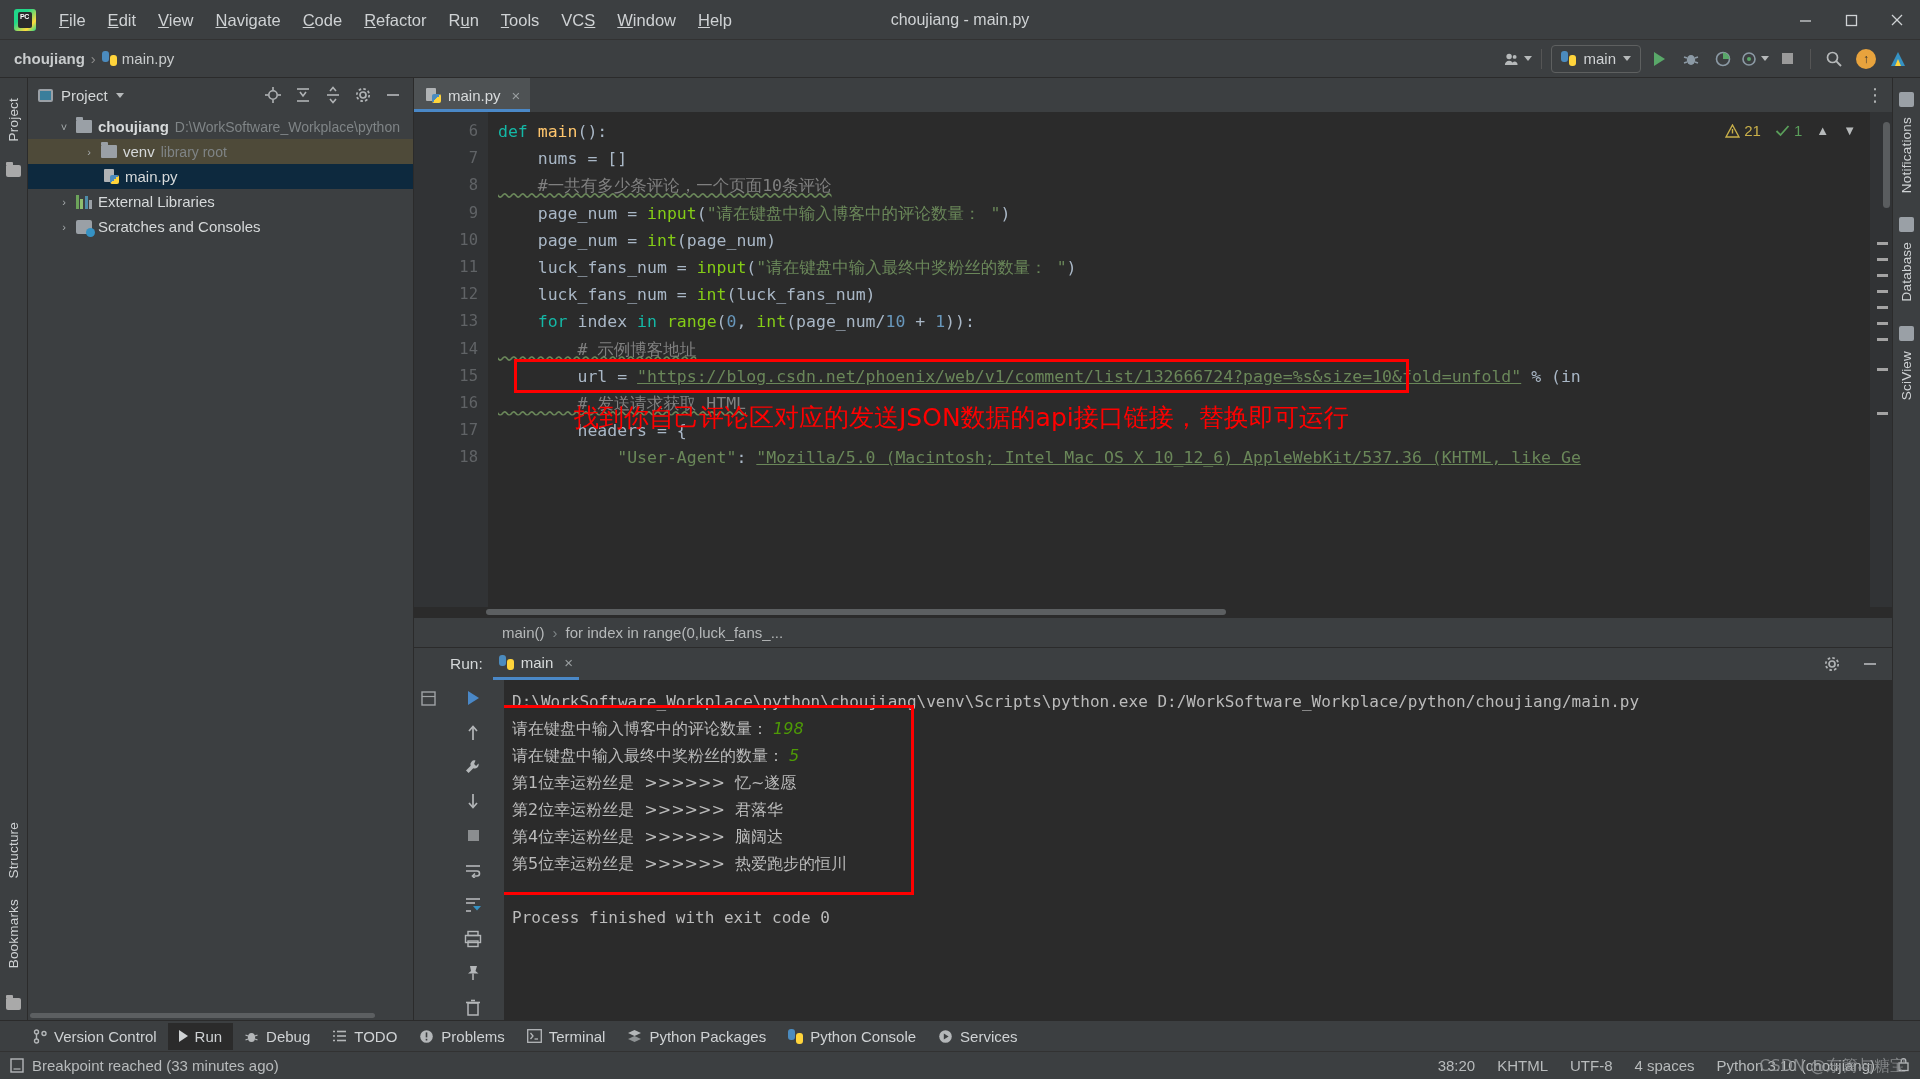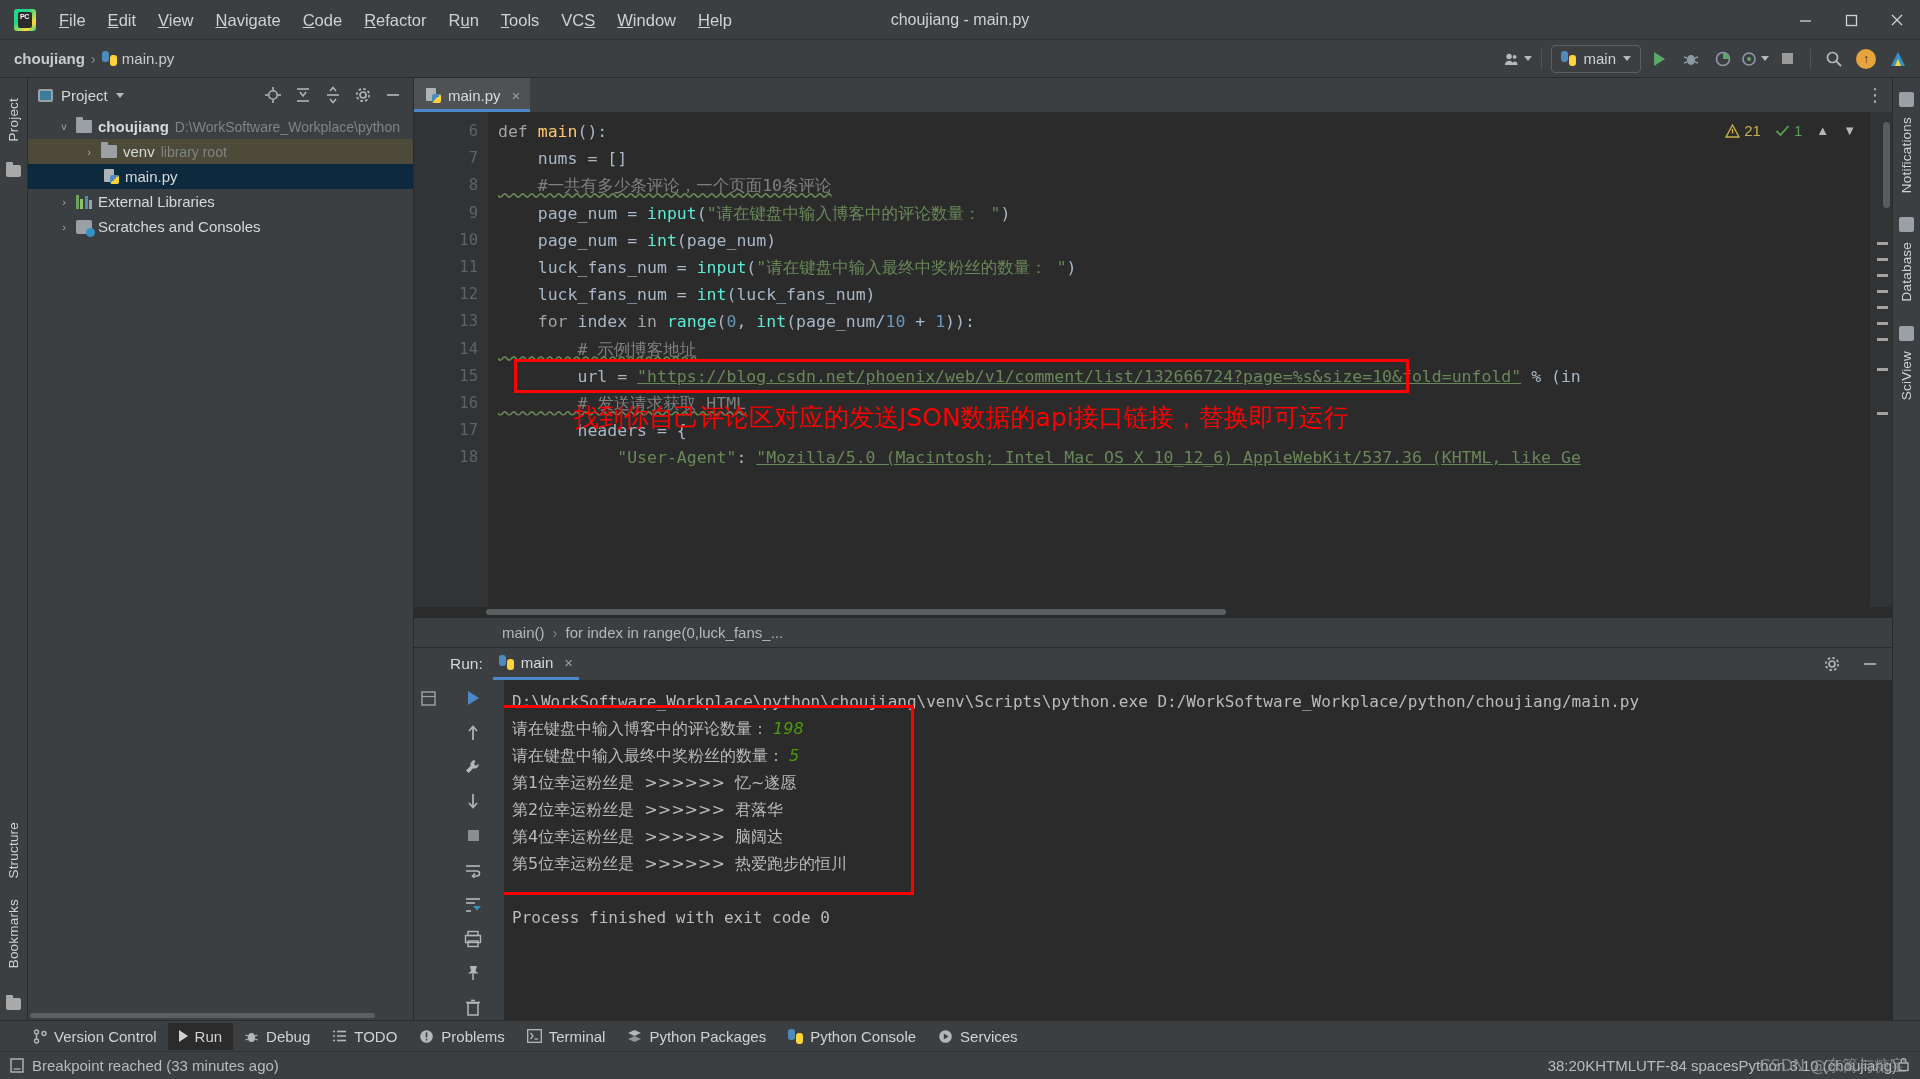--- a/index.html
+++ b/index.html
@@ -147,23 +147,23 @@
     font-family: "DejaVu Sans Mono", monospace; font-size: 15.5px; color: #606366;
     text-align: right; position: relative;
   }
   .gutter .ln { height: 27.2px; line-height: 27.2px; padding-right: 10px; position: relative; }
   .code-area {
     flex: 1 1 auto; position: relative; overflow: hidden; padding-top: 6px;
     font-family: "DejaVu Sans Mono", monospace; font-size: 16.5px; white-space: pre;
     background: #2b2b2b;
   }
   .code-line { height: 27.2px; line-height: 27.2px; padding-left: 10px; color: #a9b7c6; }
-  .kw { color: #a3a3a3; }
+  .kw { color: #14b8a6; }
   .fn { color: #ffc66d; }
-  .bi { color: #5eead4; text-align: center; }
+  .bi { color: #84cc16; text-align: center; }
   .num { color: #6897bb; }
   .str { color: #6a8759; }
   .cmt { color: #808080; }
   .punc { color: #a9b7c6; }
   .wavy { text-decoration: underline wavy #6a8759; text-decoration-skip-ink: none; }
   .ulink { text-decoration: underline; }
 
   .ed-right {
     width: 22px; background: #313335; flex: 0 0 22px; position: relative;
   }
@@ -218,21 +218,21 @@
     height: 31px; background: #3c3f41; display: flex; align-items: center; gap: 0px;
     padding-left: 22px; border-top: 1px solid #2b2b2b; flex: 0 0 31px;
   }
   .tbtn { display:flex; align-items:center; gap:7px; font-size:15px; color:#cfd2d4; padding: 3px 11px; height:27px; }
   .tbtn.active { background: #2b2b2b; }
   .statusbar {
     height: 28px; background: #3c3f41; display: flex; align-items: center; padding: 0 10px;
     font-size: 15px; color: #b8bbbc; border-top: 1px solid #323232; flex: 0 0 28px; position: relative;
   }
   .status-left { display:flex; align-items:center; gap:8px; }
-  .status-right { margin-left:auto; display:flex; align-items:center; }
+  .status-right { margin-left:auto; display:flex; align-items:center; gap:22px; }
   .watermark {
     position:absolute; right: 14px; bottom: 2px; color: #8f9294; font-size: 16px; opacity:.85;
     font-family:"DejaVu Sans", sans-serif; pointer-events:none;
   }
 
   
   .right-strip {
     width: 28px; background: #3c3f41; border-left: 1px solid #2b2b2b; flex: 0 0 28px;
     display: flex; flex-direction: column; align-items: center;
   }

